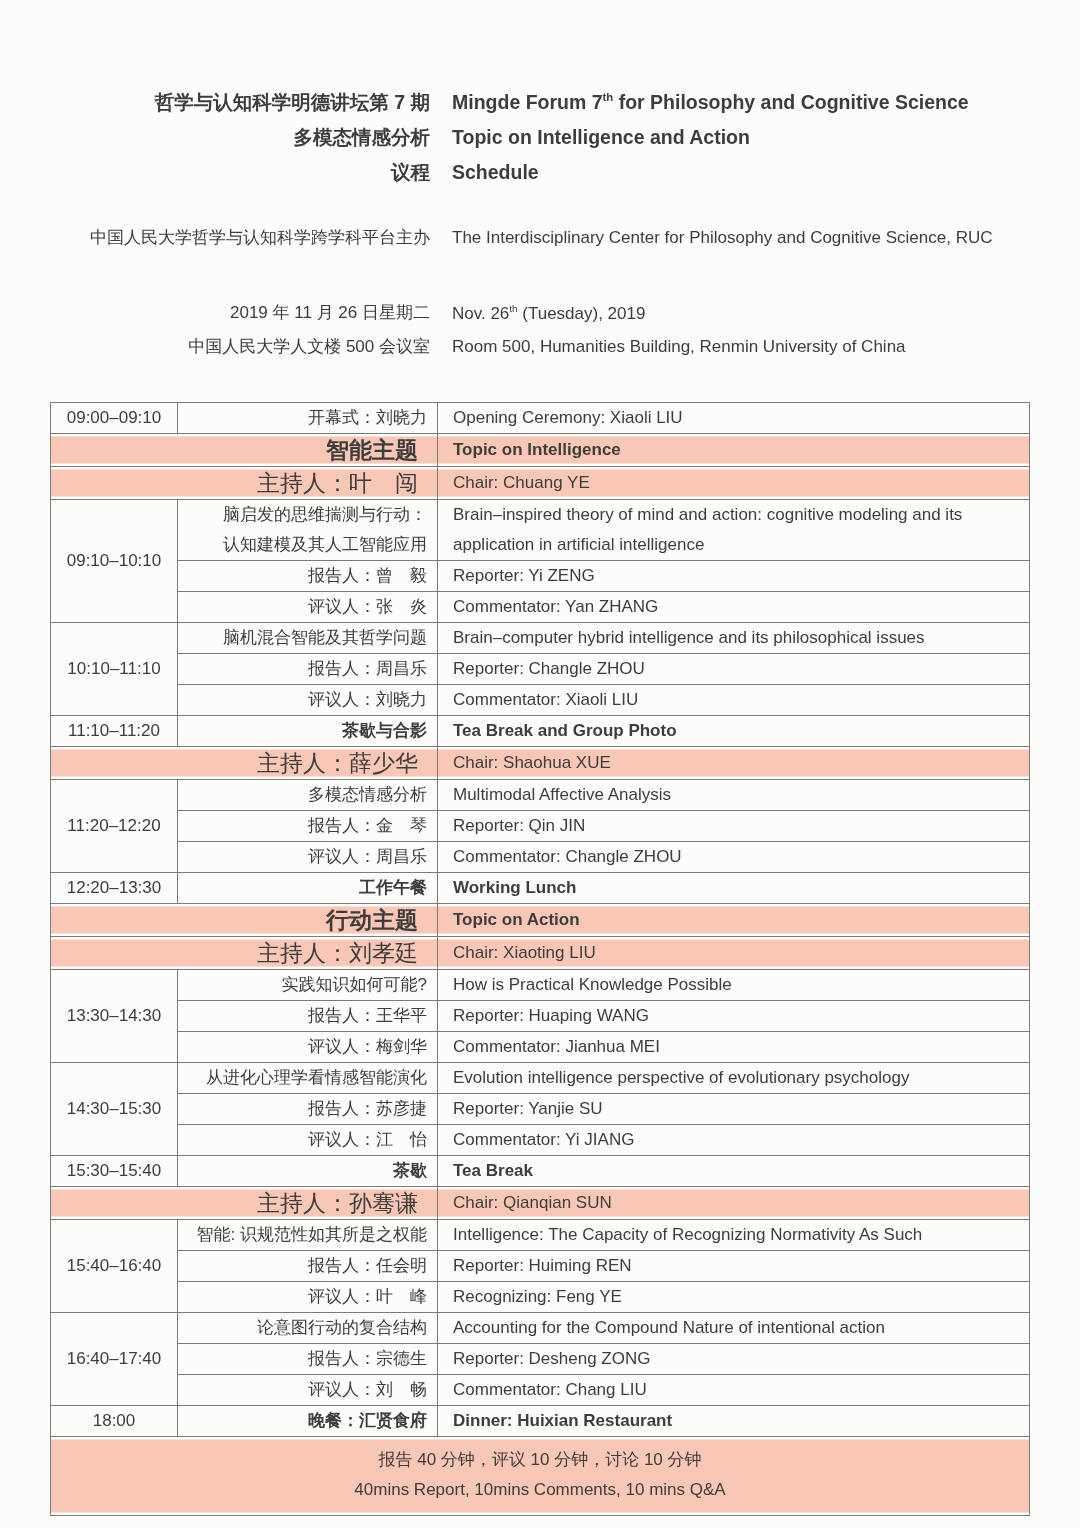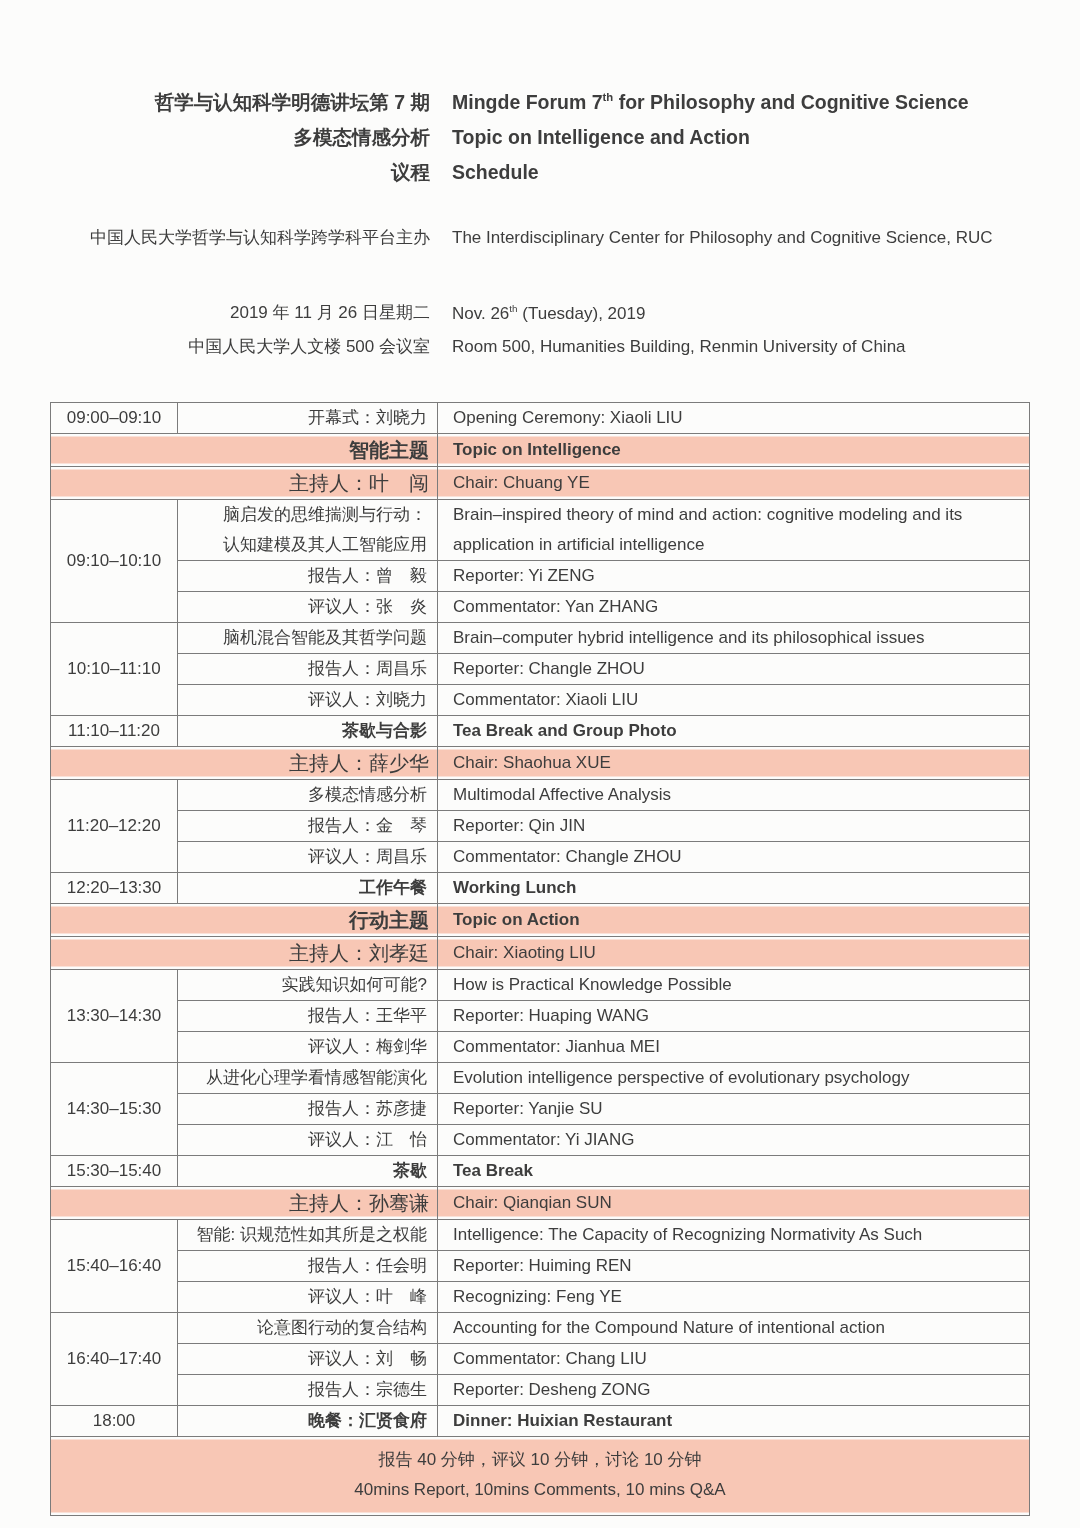--- a/index.html
+++ b/index.html
@@ -59,22 +59,22 @@
 
   .row-pink {
     background: #f8c7b5;
     box-shadow: inset 0 2.5px 0 #fcfcfb, inset 0 -2.5px 0 #fcfcfb;
     min-height: 33px;
   }
   .cell-merged {
     width: 387px; flex: 0 0 387px;
     border-right: 1.5px solid #7b7b7b;
     display: flex; align-items: center; justify-content: flex-end;
-    text-align: right; padding-right: 8px;
-    font-size: 20px;
+    text-align: right; padding-right: 19px;
+    font-size: 23px;
   }
   .bold, .bold .cell-cn, .bold .cell-en, .bold .cell-merged { font-weight: bold; }
 
   .row-note { display: block; text-align: center; padding: 8px 0 10px; min-height: 70px; }
   .row-note .note-line { line-height: 30px; font-size: 17px; }
 </style>
 </head>
 <body>
 
 <div class="page">
@@ -279,26 +279,26 @@
     </div>
 
     <div class="row">
       <div class="cell-time">16:40–17:40</div>
       <div class="session-sub">
         <div class="srow">
           <div class="cell-cn">论意图行动的复合结构</div>
           <div class="cell-en">Accounting for the Compound Nature of intentional action</div>
         </div>
         <div class="srow">
+          <div class="cell-cn">报告人：宗德生</div>
+          <div class="cell-en">Reporter: Desheng ZONG</div>
+        </div>
+        <div class="srow">
           <div class="cell-cn">评议人：刘　畅</div>
           <div class="cell-en">Commentator: Chang LIU</div>
-        </div>
-        <div class="srow">
-          <div class="cell-cn">报告人：宗德生</div>
-          <div class="cell-en">Reporter: Desheng ZONG</div>
         </div>
       </div>
     </div>
 
     <div class="row bold">
       <div class="cell-time" style="font-weight:normal">18:00</div>
       <div class="cell-cn">晚餐：汇贤食府</div>
       <div class="cell-en">Dinner: Huixian Restaurant</div>
     </div>
 

